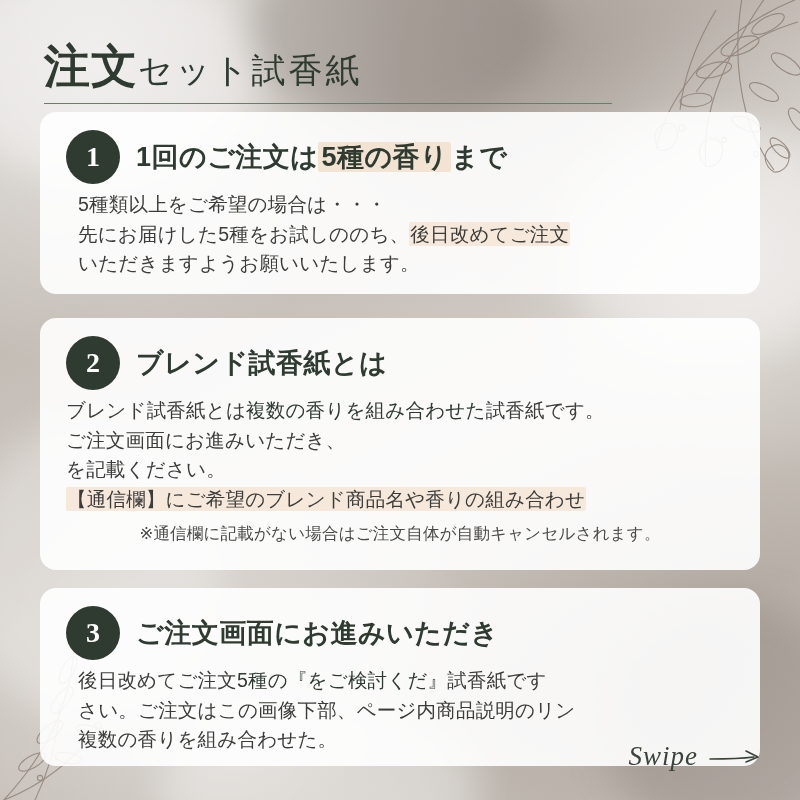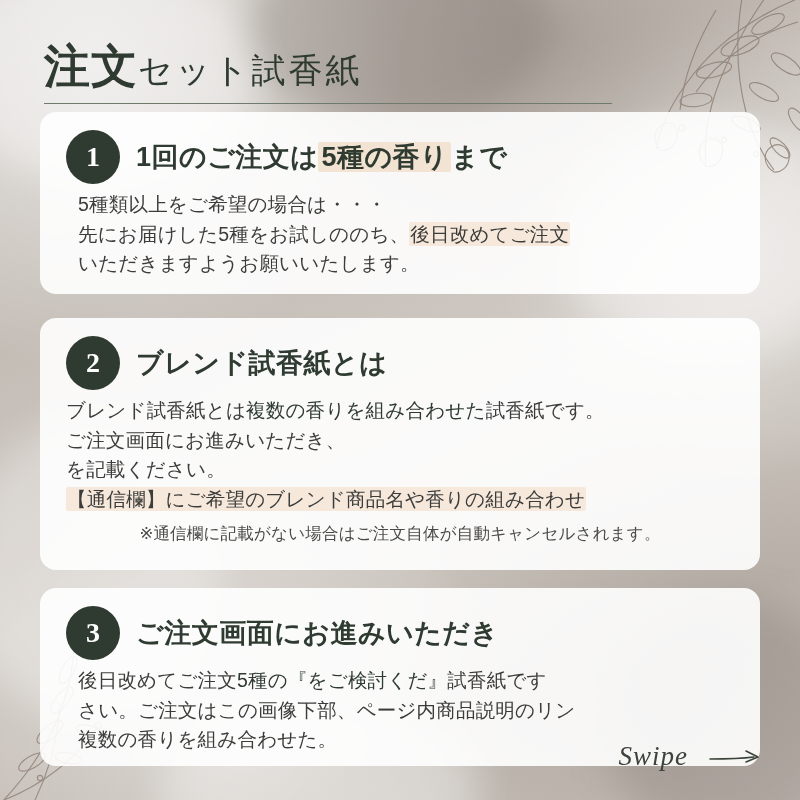--- a/index.html
+++ b/index.html
@@ -141,21 +141,21 @@
   }
   .indent { padding-left: 12px; }
 
   
   #swipe {
     position: absolute;
     right: 34px;
     bottom: 28px;
     display: flex;
     align-items: center;
-    gap: 20px;
+    gap: 10px;
     color: #3a443a;
   }
   #swipe-text {
     font-family: "Liberation Serif", "DejaVu Serif", serif;
     font-style: italic;
     font-size: 27px;
     letter-spacing: 1px;
   }
 </style>
 </head>

